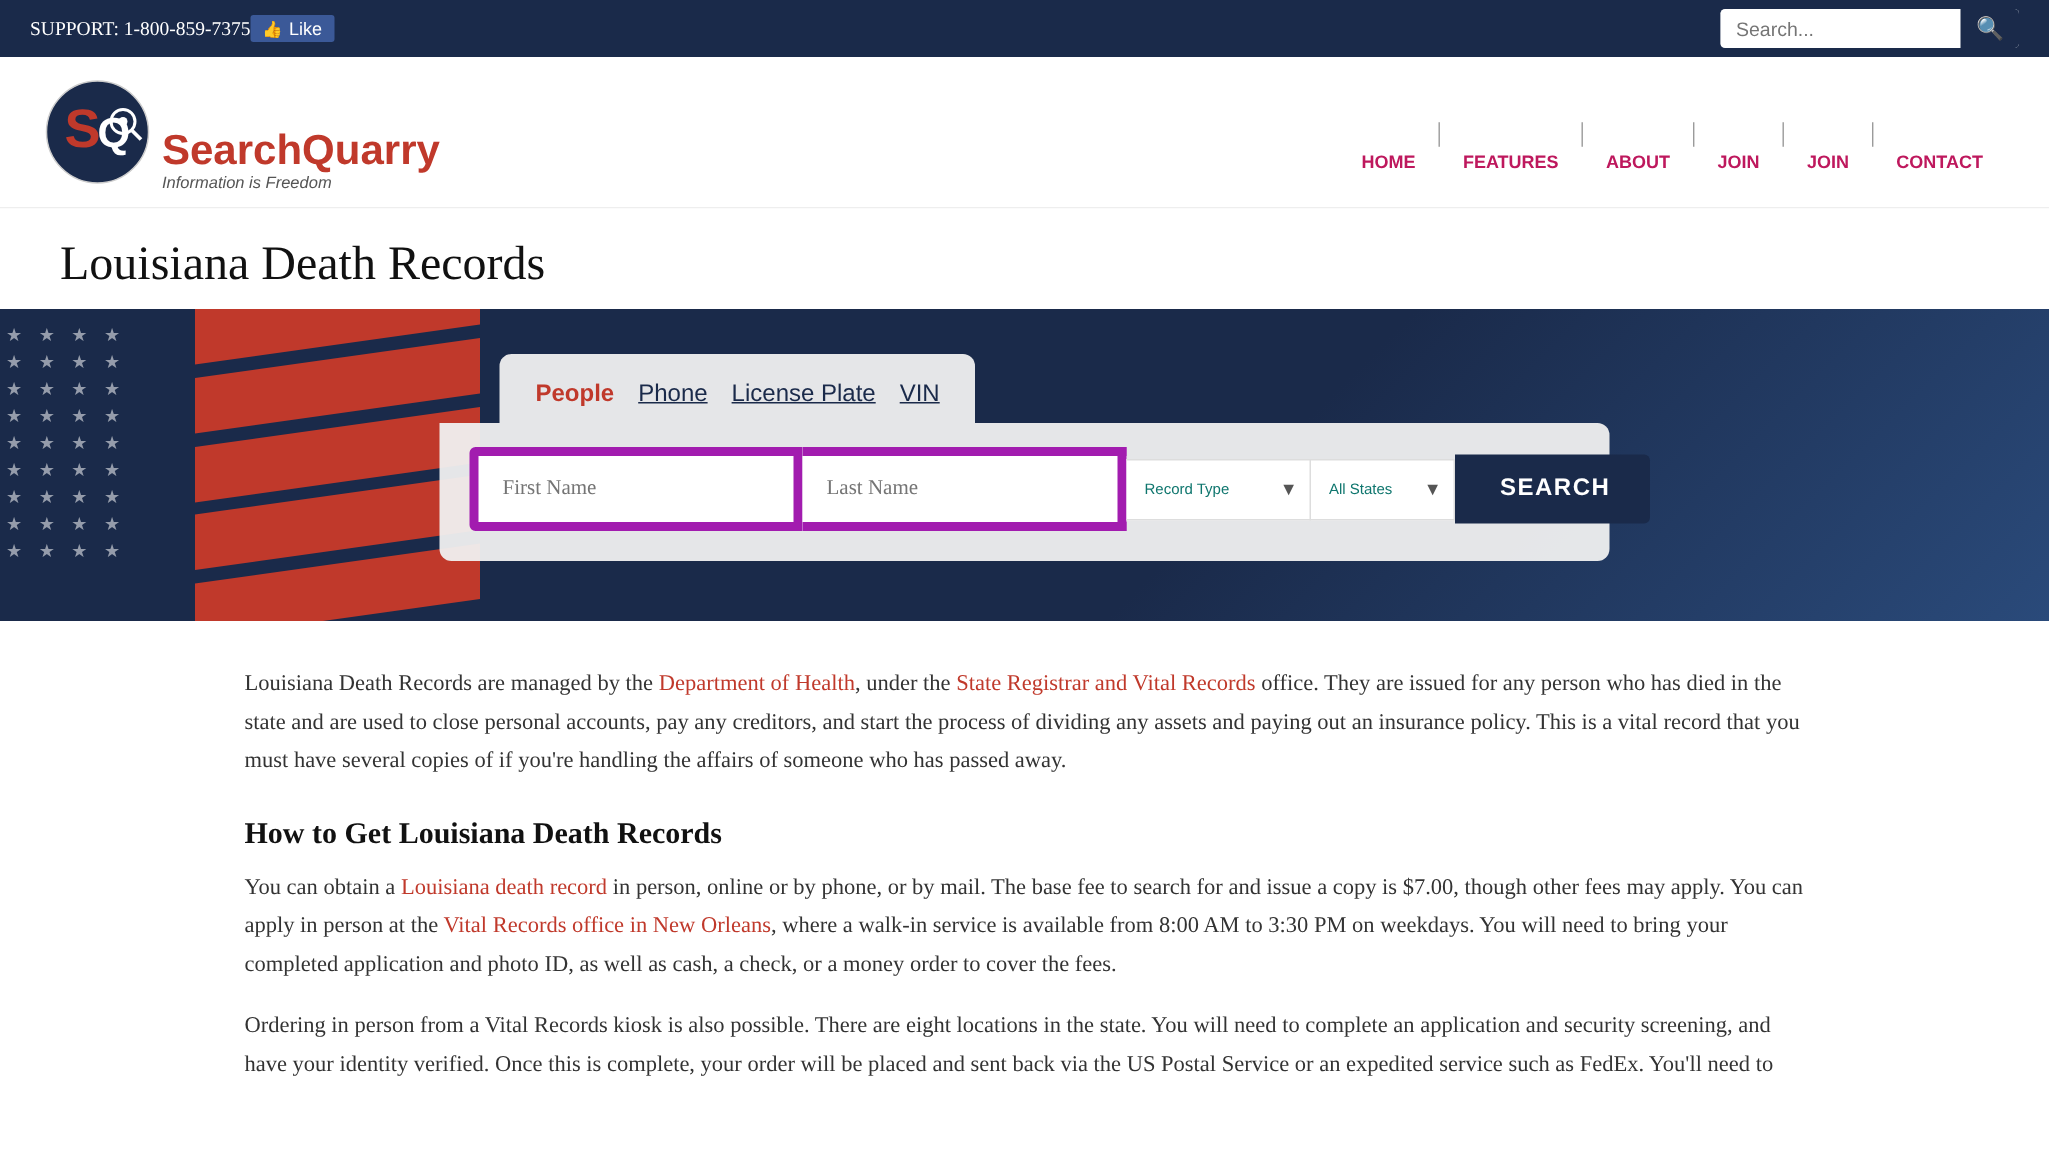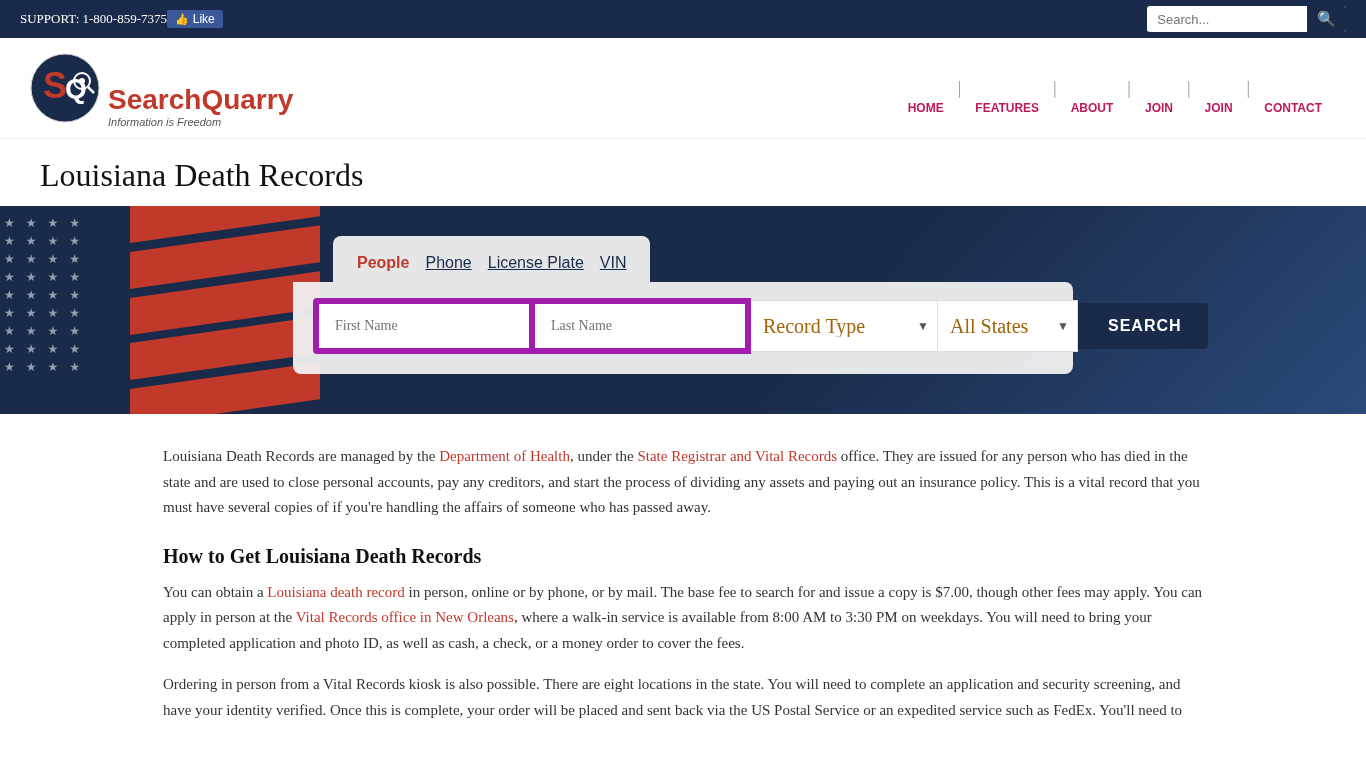--- a/index.html
+++ b/index.html
@@ -176,25 +176,25 @@
       background: #fff;
       border: 1px solid #ddd;
       border-left: none;
     }
     .select-wrapper select {
       appearance: none;
       -webkit-appearance: none;
       border: none;
       background: transparent;
       padding: 14px 30px 14px 12px;
-      font-size: 20px;
-      color: #a16207;
+      font-size: 10px;
+      color: #0f766e;
       cursor: pointer;
       outline: none;
-      font-family: Liberation Serif, serif;
+      font-family: Liberation Sans, sans-serif;
     }
     .select-arrow {
       position: absolute;
       right: 8px;
       pointer-events: none;
       color: #555;
       font-size: 12px;
     }
 
     #search-button {

